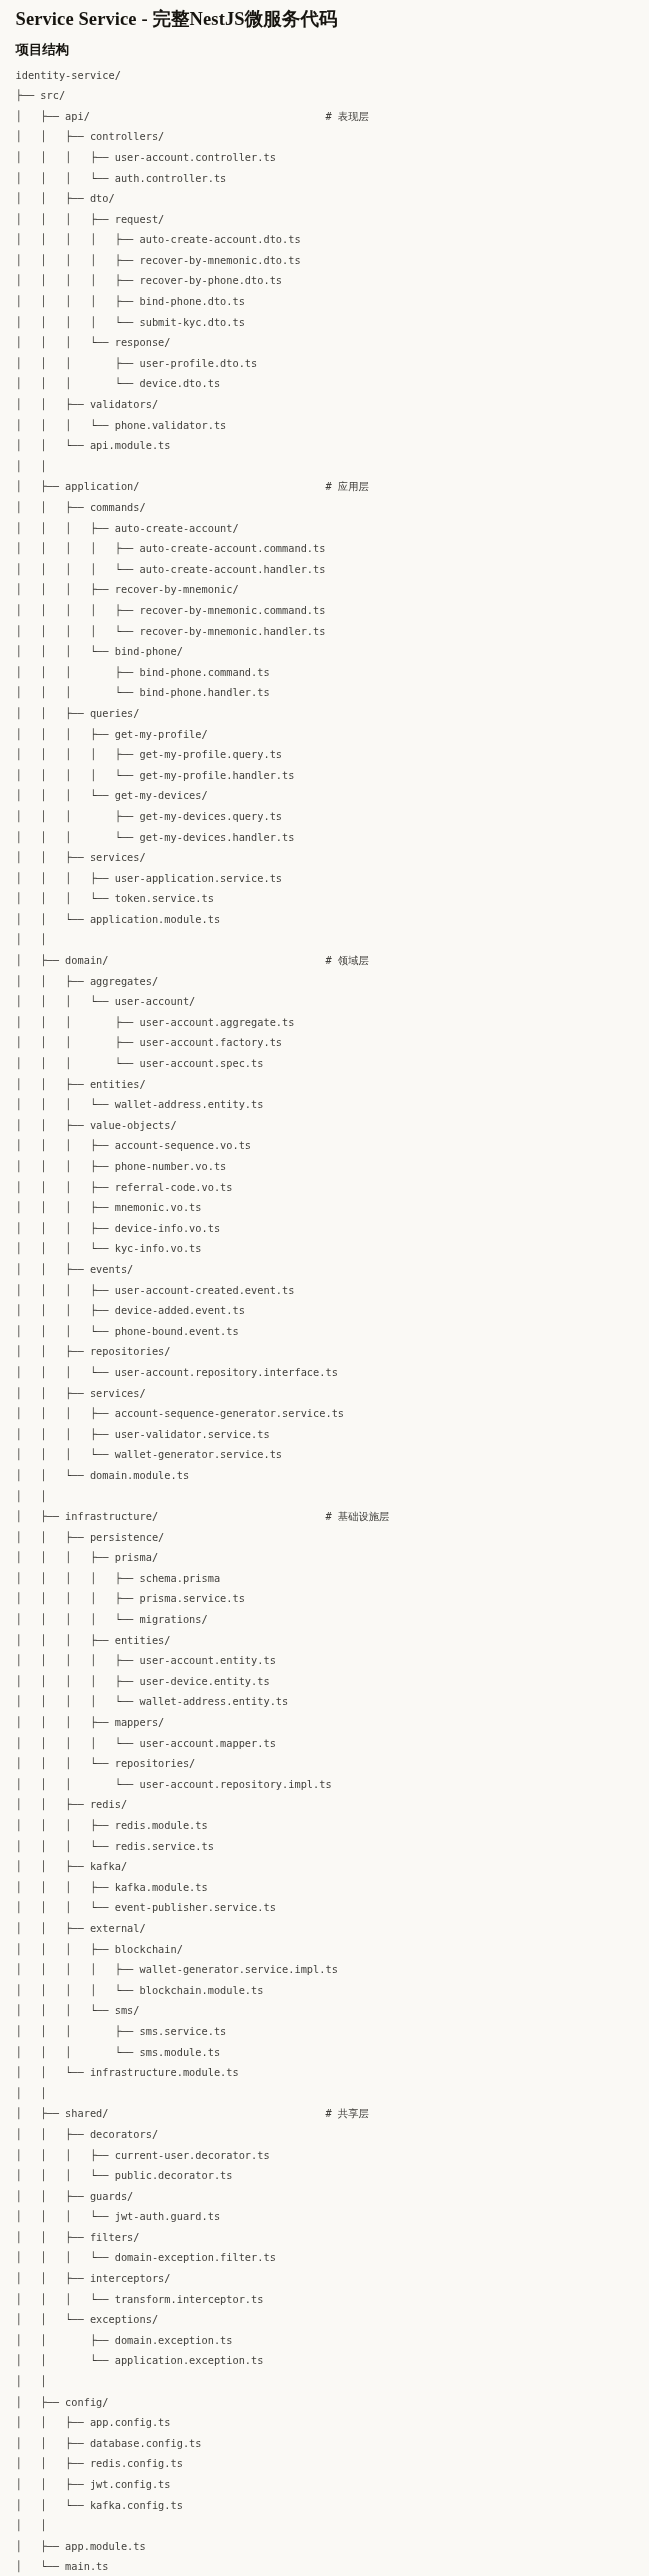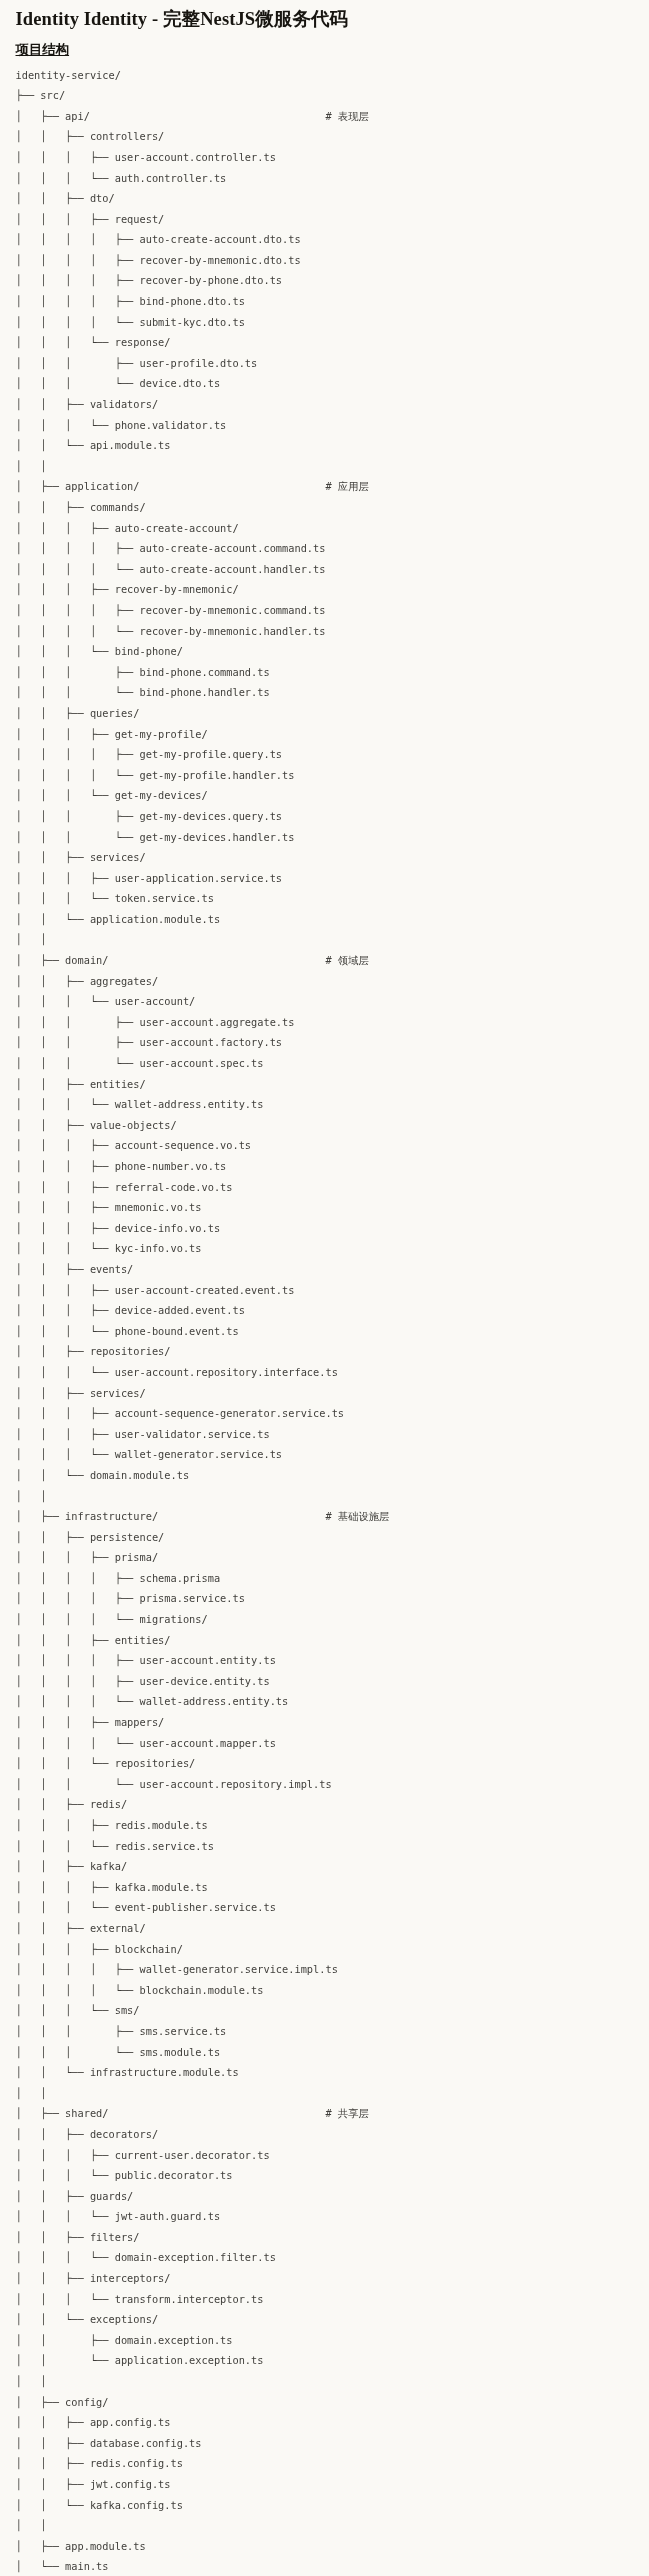--- a/index.html
+++ b/index.html
@@ -23,38 +23,37 @@
     letter-spacing: 0.1px;
     font-family: "Liberation Serif", "DejaVu Serif", serif;
   }
   h2.section-heading {
     font-size: 13.4px;
     line-height: 1.25;
     font-weight: 700;
     margin: 0 0 6.2px 0;
     color: #171510;
     font-family: "Liberation Serif", "DejaVu Serif", serif;
-    text-decoration: underline;
   }
   pre.tree {
     margin: 0;
     padding: 0;
     font-family: "DejaVu Sans Mono", "Liberation Mono", monospace;
     font-size: 10.3px;
     line-height: 20.6px;
     color: #403f3b;
     white-space: pre;
     overflow: visible;
   }
 </style>
 </head>
 <body>
 
 <div class="page">
-  <h1 class="doc-title">Identity Identity - 完整NestJS微服务代码</h1>
+  <h1 class="doc-title">Service Service - 完整NestJS微服务代码</h1>
 
   <h2 class="section-heading">项目结构</h2>
 
   <pre class="tree">identity-service/
 ├── src/
 │   ├── api/                                      # 表现层
 │   │   ├── controllers/
 │   │   │   ├── user-account.controller.ts
 │   │   │   └── auth.controller.ts
 │   │   ├── dto/

